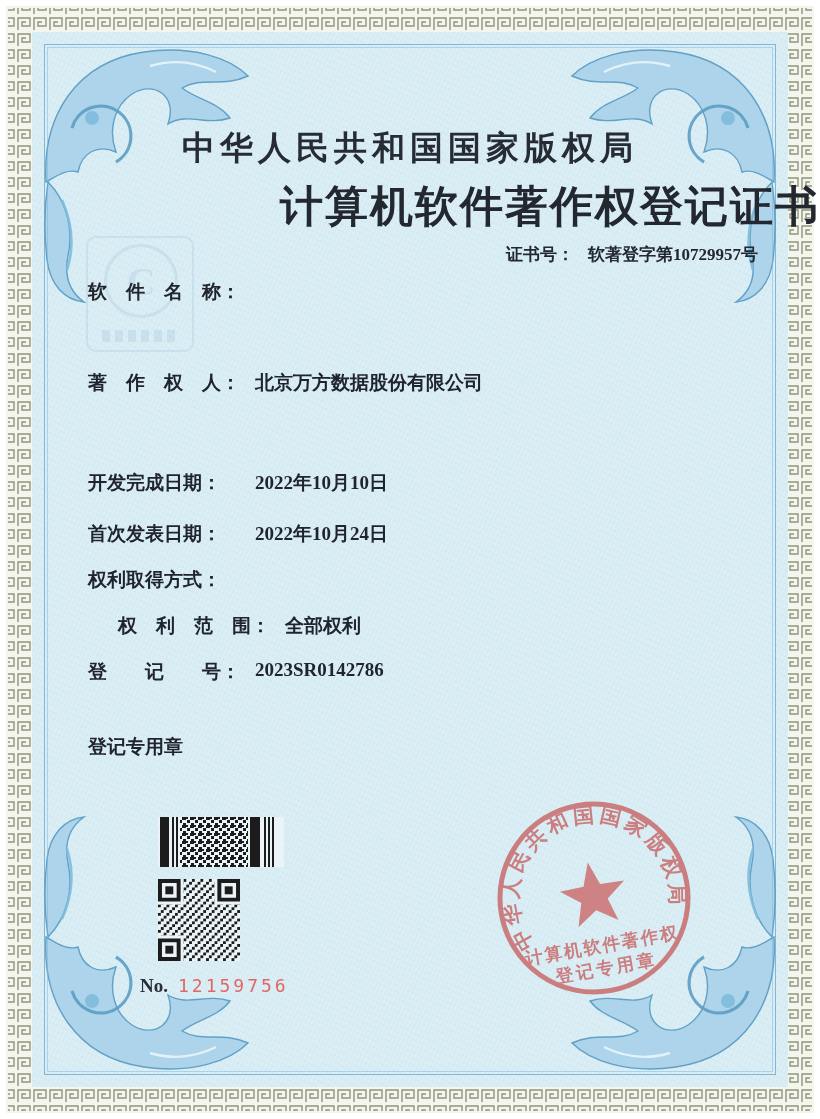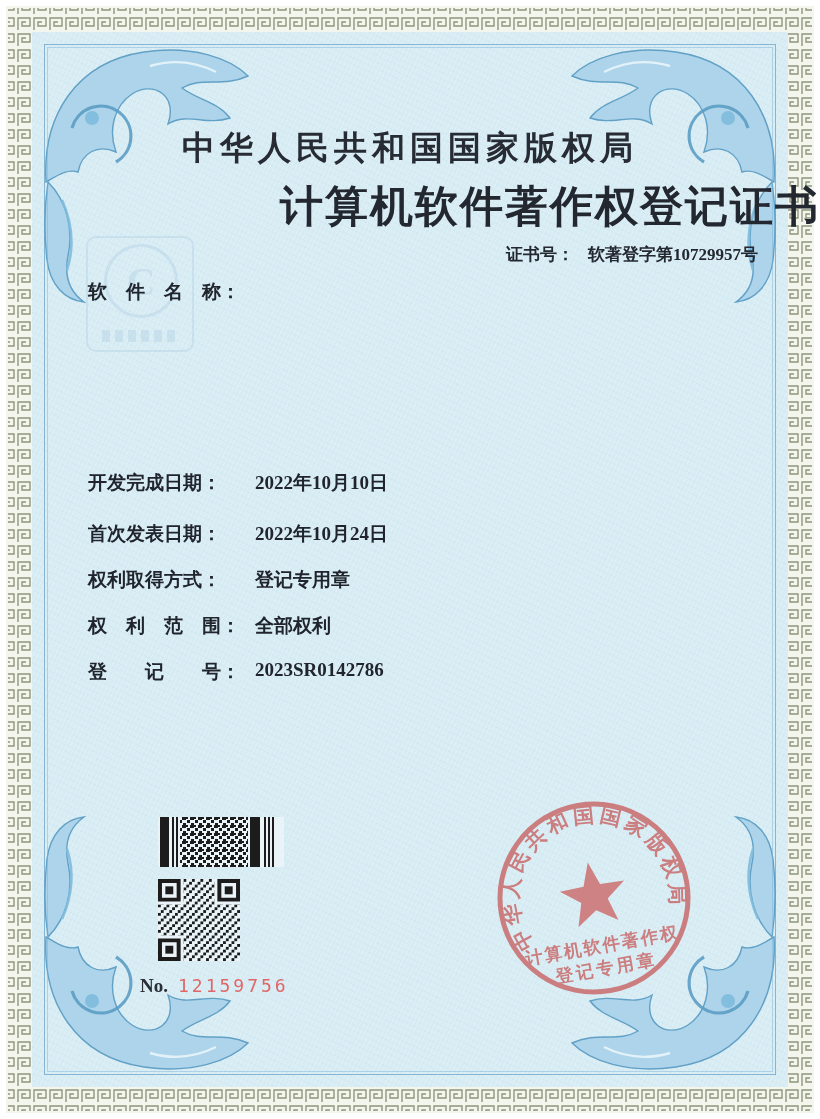--- a/index.html
+++ b/index.html
@@ -98,37 +98,41 @@
   <div class="certno">
     <span class="lbl">证书号：</span><span>软著登字第10729957号</span>
   </div>
 
   <div class="row multi" style="top:279px;">
     <span class="label">软　件　名　称：</span>
     <span class="value">
     </span>
   </div>
 
+  <div class="row" style="top:370px;">
+    <span class="label">著　作　权　人：</span>
+    <span class="value">北京万方数据股份有限公司</span>
+  </div>
 
   <div class="row" style="top:470px;">
     <span class="label">开发完成日期：</span>
     <span class="value">2022年10月10日</span>
   </div>
 
   <div class="row" style="top:521px;">
     <span class="label">首次发表日期：</span>
     <span class="value">2022年10月24日</span>
   </div>
 
-  <div class="row" style="top:567px;">
+  <div class="row" style="top:567px;flex-direction:column;">
     <span class="label">权利取得方式：</span>
     <span class="value">登记专用章</span>
   </div>
 
-  <div class="row" style="top:613px;">
+  <div class="row" style="top:613px;margin-left:30px;">
     <span class="label">权　利　范　围：</span>
     <span class="value">全部权利</span>
   </div>
 
   <div class="row" style="top:659px;">
     <span class="label">登　　记　　号：</span>
     <span class="value">2023SR0142786</span>
   </div>
 
 

